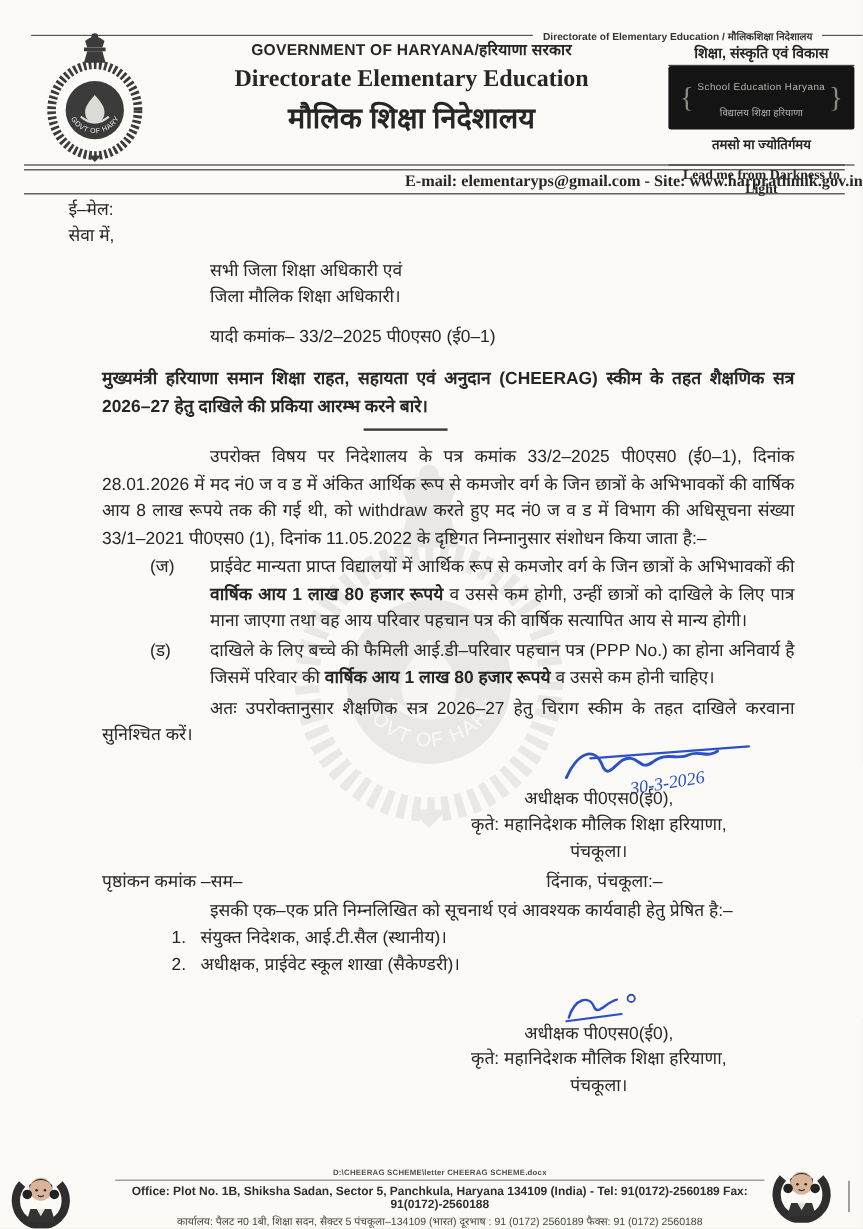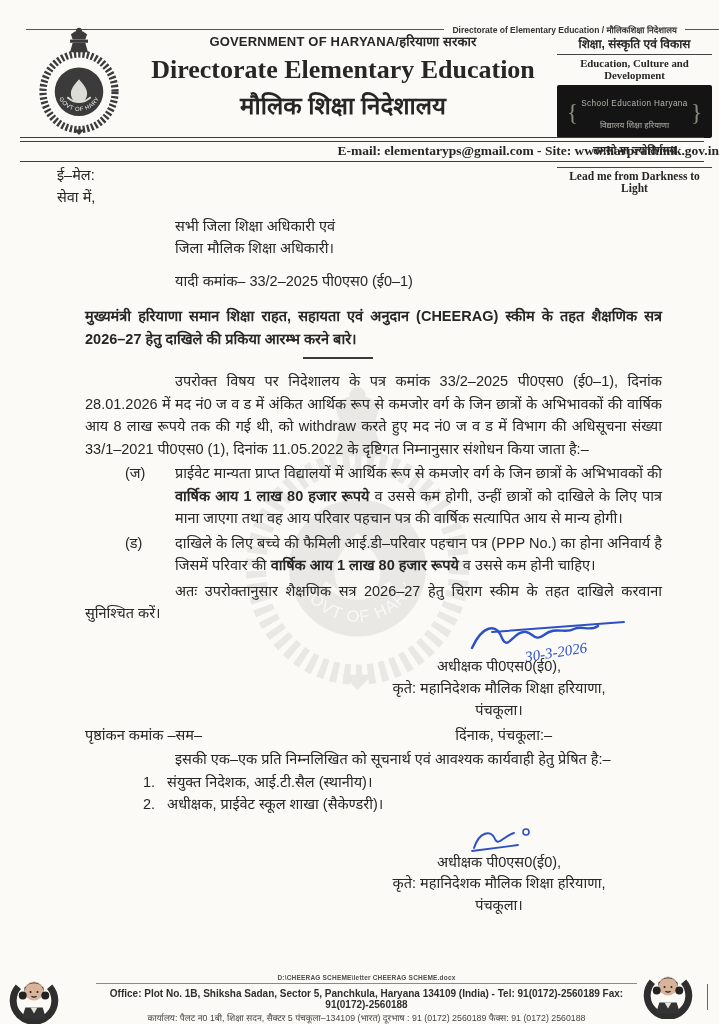--- a/index.html
+++ b/index.html
@@ -12,21 +12,21 @@
   .top-rule-row { position:absolute; top:13px; left:26px; right:0; display:flex; align-items:center; gap:8px;margin-top:11px; }
   .top-rule-row .rline { border-top:1.5px solid #555; flex:1; height:0; }
   .top-rule-row .rline.short { flex:0 0 34px; }
   .top-rule-text { font-size:8.5px; font-weight:bold; color:#333; white-space:nowrap; }
 
   
   .header { position:absolute; top:22px; left:0; right:0; height:118px; }
   .emblem-box { position:absolute; left:34px; top:2px; width:90px; height:114px; }
   .header-center { position:absolute; left:143px; width:400px; top:10px; text-align:center; }
   .govt-line { font-size:13px; font-weight:bold; letter-spacing:.2px; }
-  .title-en { font-family:"Liberation Serif", serif; font-size:26px; font-weight:bold; margin-top:5px; }
+  .title-en { font-family:"Liberation Serif", serif; font-size:20px; font-weight:bold; margin-top:5px; }
   .title-hi { font-size:24px; font-weight:bold; margin-top:3px; }
 
   .badge { position:absolute; right:7px; top:13px; width:155px; text-align:center; }
   .badge-hi { font-size:12px; font-weight:bold; border-bottom:1.2px solid #444; padding-bottom:2px; }
   .badge-en { font-family:"Liberation Serif", serif; font-size:10.8px; font-weight:bold; padding:2px 0 4px; }
   .badge-box { background:#141414; color:#b9b4ac; border-radius:2px;
                display:flex; align-items:center; justify-content:center; gap:3px; padding:5px 2px; }
   .badge-bracket { font-size:24px; color:#8d897f; line-height:1; font-family:"Liberation Serif", serif; }
   .badge-box-text { line-height:1.35; }
   .badge-box-l1 { font-size:8.2px; letter-spacing:.4px; }
@@ -131,21 +131,20 @@
     <svg class="emblem-box" viewBox="0 0 100 124">
       <use href="#emblem-shape"></use>
     </svg>
     <div class="header-center">
       <div class="govt-line">GOVERNMENT OF HARYANA/हरियाणा सरकार</div>
       <div class="title-en">Directorate Elementary Education</div>
       <div class="title-hi">मौलिक शिक्षा निदेशालय</div>
     </div>
     <div class="badge">
       <div class="badge-hi">शिक्षा, संस्कृति एवं विकास</div>
-      <div class="badge-en">Education, Culture and Development</div>
       <div class="badge-box">
         <span class="badge-bracket">{</span>
         <span class="badge-box-text">
           <span class="badge-box-l1">School Education Haryana</span><br>
           <span class="badge-box-l2">विद्यालय शिक्षा हरियाणा</span>
         </span>
         <span class="badge-bracket">}</span>
       </div>
       <div class="badge-motto-hi">तमसो मा ज्योतिर्गमय</div>
       <div class="badge-motto-en">Lead me from Darkness to Light</div>

